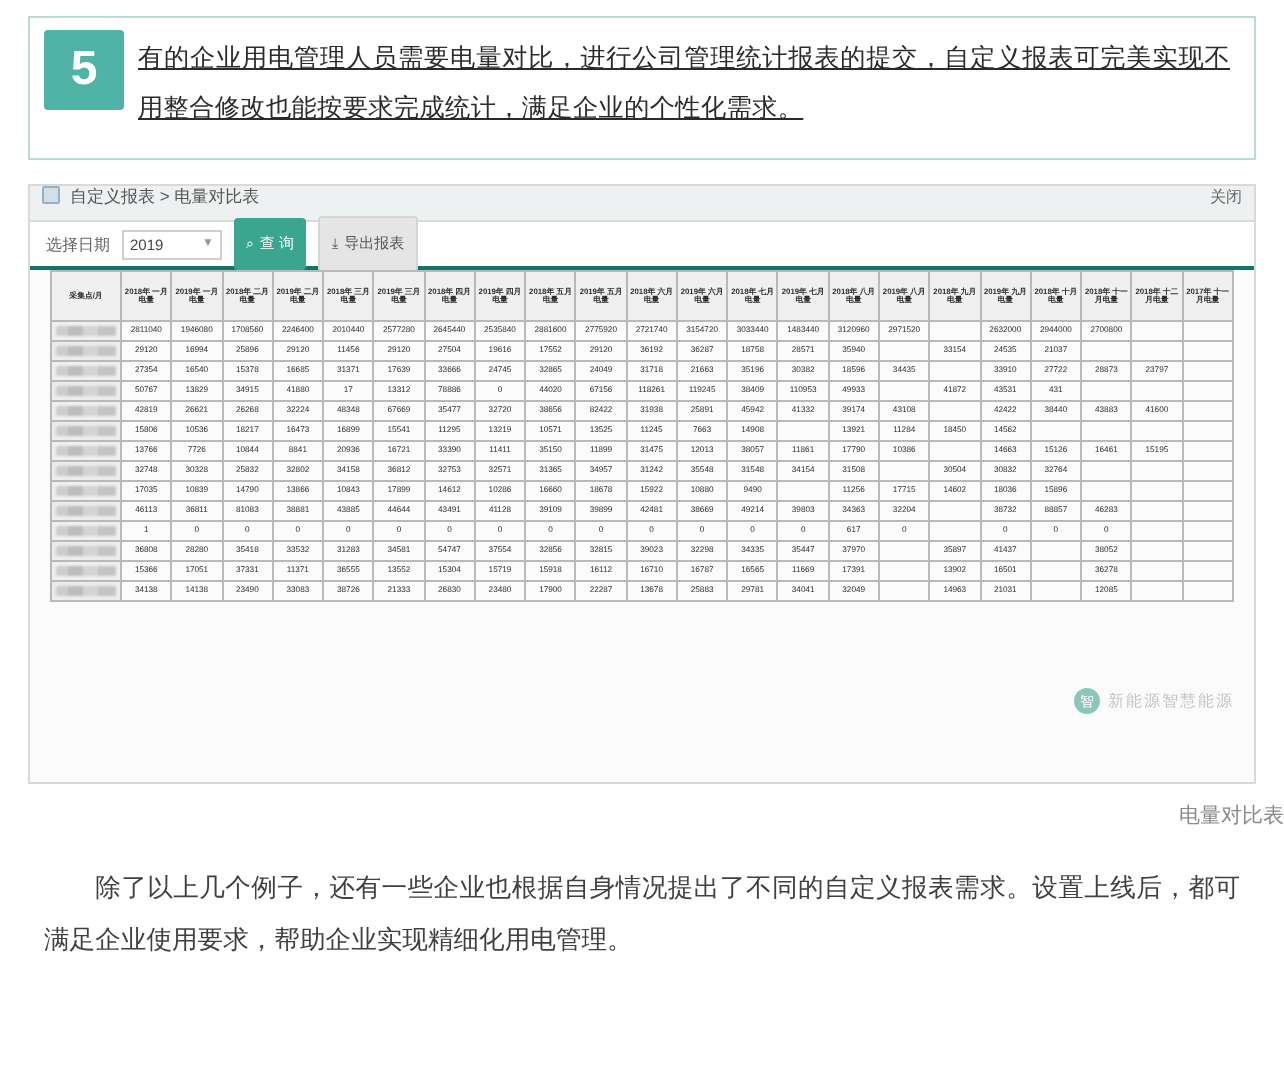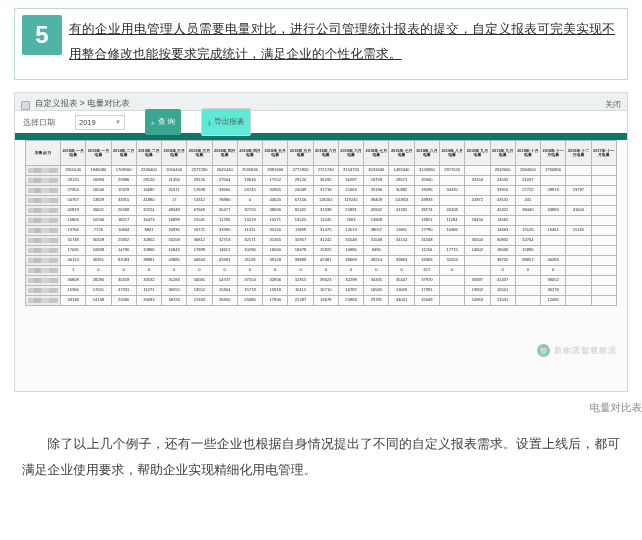--- a/index.html
+++ b/index.html
@@ -70,21 +70,21 @@
     background: #fbfbfb;
     height: 300px;
     box-sizing: border-box;
     overflow: hidden;
   }
   .shot-titlebar {
     height: 17px;
     background: #eef1f2;
     border-bottom: 1px solid #dadada;
     display: flex;
-    align-items: flex-end;
+    align-items: flex-start;
     padding: 0 6px;
     font-size: 8.5px;
     color: #555;
   }
   .shot-titlebar .dot {
     width: 7px;
     height: 7px;
     border: 1px solid #9bb0bb;
     background: #cfe0e8;
     border-radius: 1px;
@@ -96,25 +96,25 @@
   }
   .shot-titlebar .spacer { flex: 1 1 auto; }
   .shot-titlebar .close {
     font-size: 8px;
     color: #666;
   }
 
   .shot-toolbar {
     height: 22px;
     background: #ffffff;
-    border-bottom: 7px solid #0f766e;
+    border-bottom: 2px solid #0f766e;
     display: flex;
     align-items: center;
     padding: 0 8px;
-    gap: 20px;
+    gap: 6px;
     font-size: 8px;
     color: #555;
   }
   .tb-label { color: #666; }
   .tb-select {
     border: 1px solid #cfcfcf;
     background: #fff;
     height: 13px;
     min-width: 42px;
     display: flex;
@@ -134,21 +134,21 @@
     display: flex;
     align-items: center;
     padding: 0 6px;
     font-size: 7.5px;
     border-radius: 2px;
     color: #fff;
     background: #3aa68f;
     gap: 3px;
   }
   .tb-btn.secondary {
-    background: #5eead4;
+    background: #e5e5e5;
     color: #555;
     border: 1px solid #d5d5d5;
     text-align: center;
   }
   .tb-btn .mini-ico {
     font-size: 7px;
     line-height: 1;
   }
 
   .report-title {

